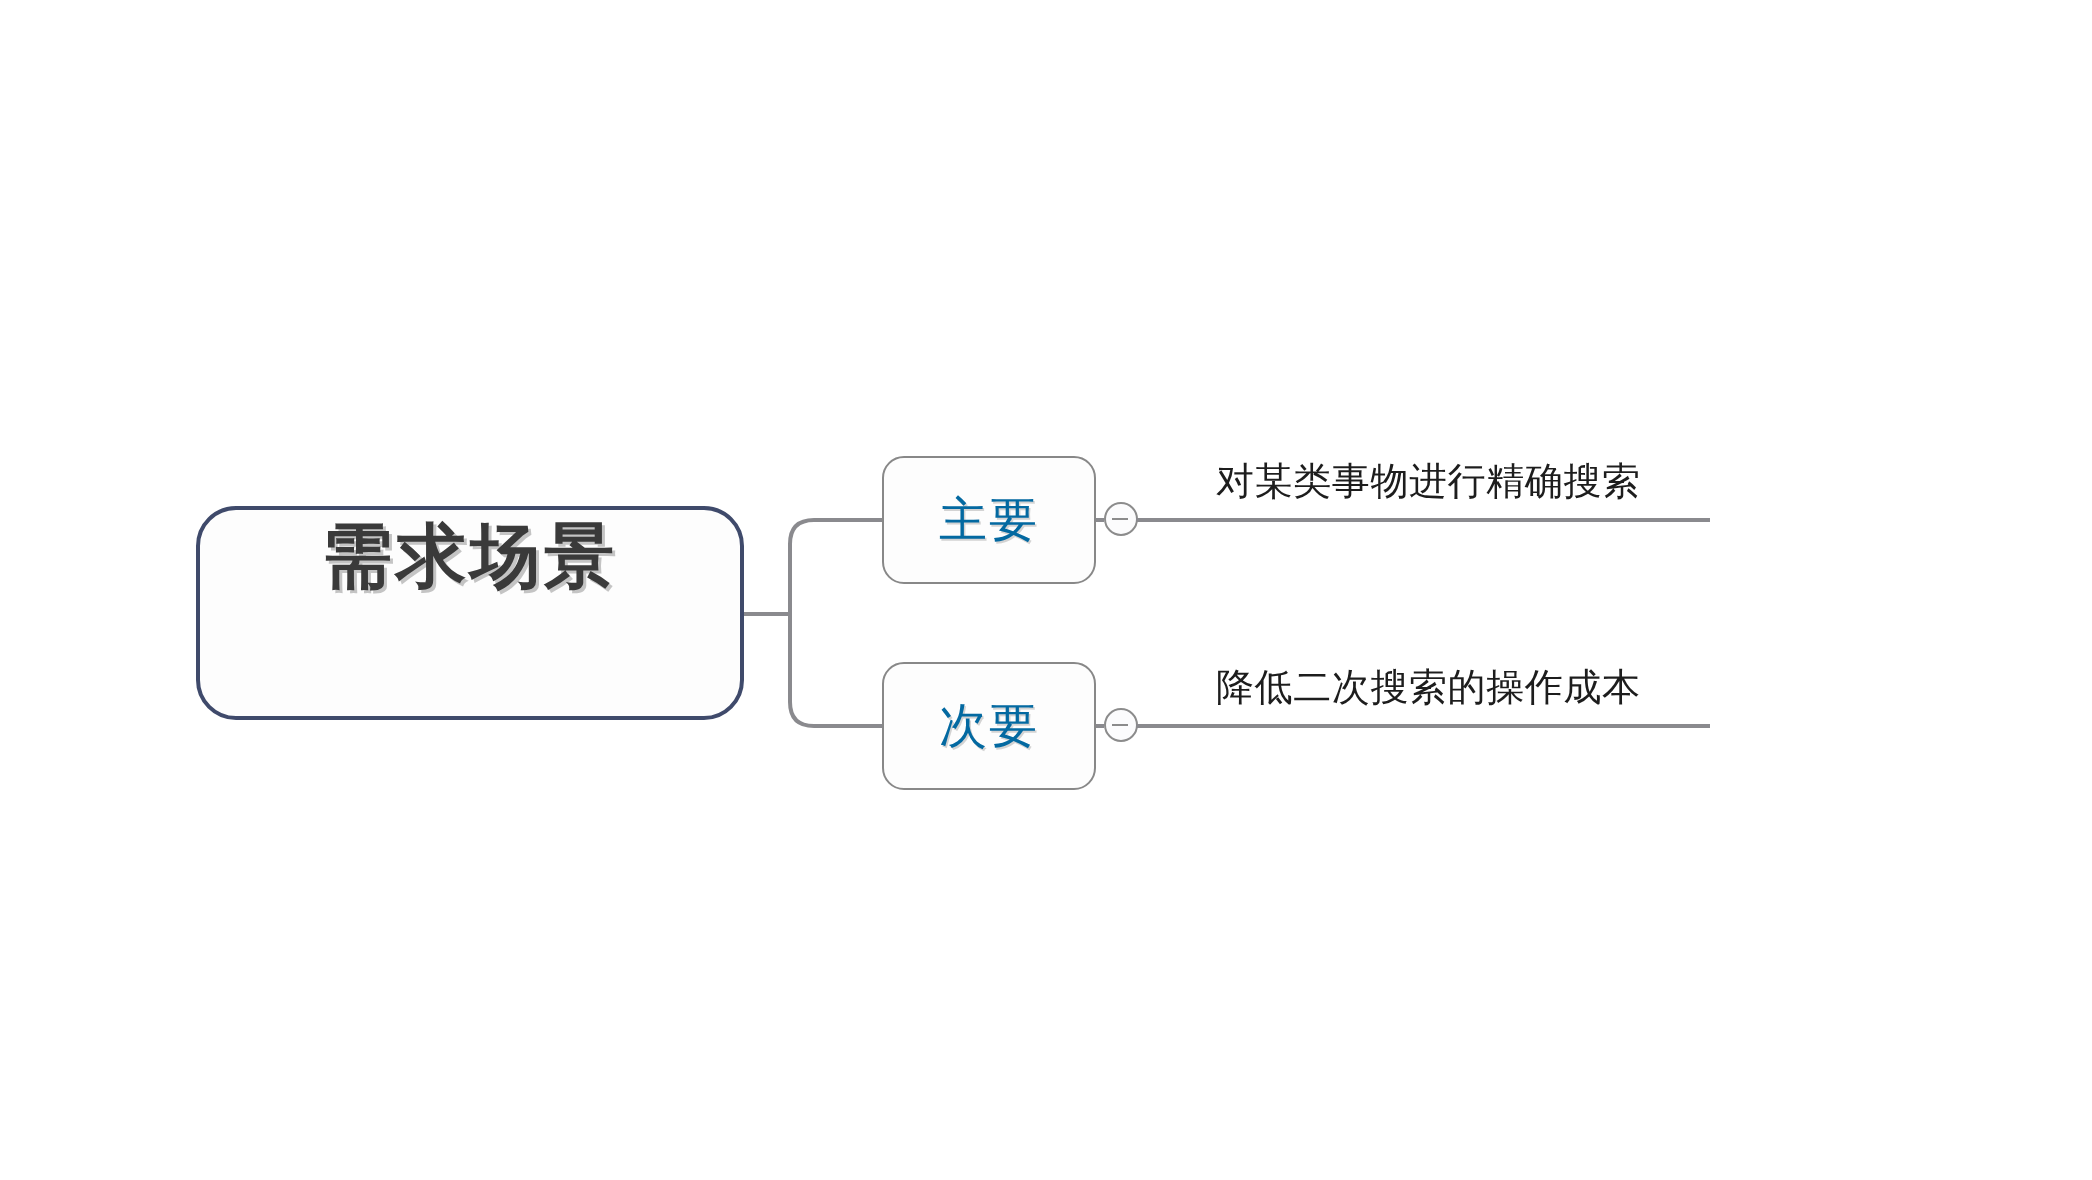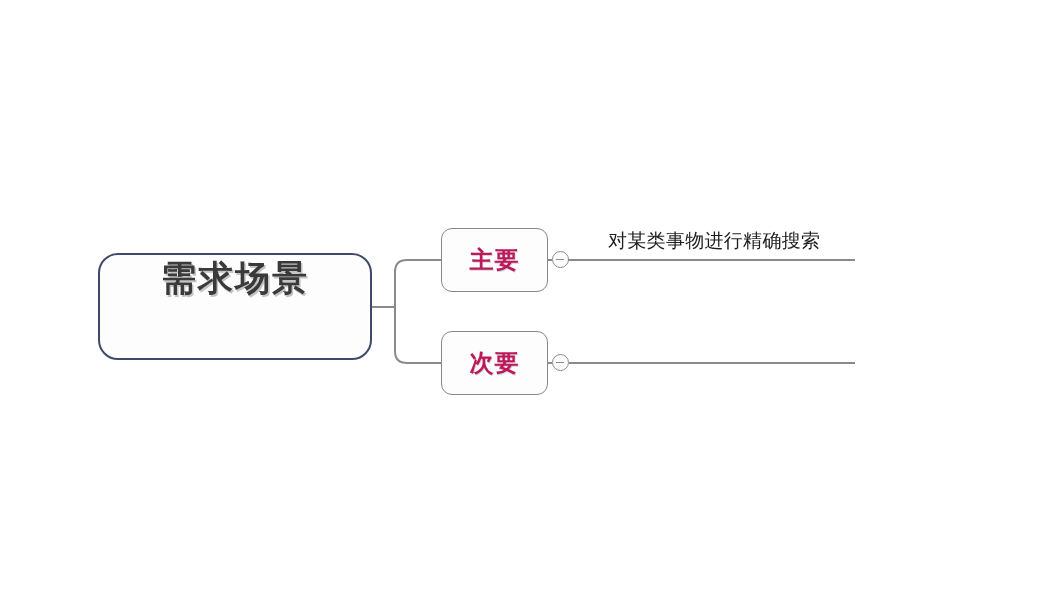--- a/index.html
+++ b/index.html
@@ -62,25 +62,24 @@
     border-radius: 11px;
     background: #fdfdfd;
     display: flex;
     align-items: center;
     justify-content: center;
   }
   .branch-node.n0 { left: 441px; top: 228px; }
   .branch-node.n1 { left: 441px; top: 331px; }
   .branch-label {
     font-size: 24px;
-    color: #be185d;
+    color: #0369a1;
     letter-spacing: 1px;
     white-space: nowrap;
     text-shadow: 0.8px 0.8px 0 rgba(170,170,170,0.5);
-    font-weight: bold;
   }
 
   
   .collapse-toggle {
     position: absolute;
     width: 17px;
     height: 17px;
     box-sizing: border-box;
     border: 1.4px solid #8c8c8c;
     border-radius: 50%;
@@ -157,14 +156,18 @@
   <div class="collapse-toggle t0"></div>
   <div class="leaf-item l0">
     <span class="leaf-text">对某类事物进行精确搜索</span>
     <span class="leaf-underline"></span>
   </div>
 
   <div class="branch-node n1">
     <span class="branch-label">次要</span>
   </div>
   <div class="collapse-toggle t1"></div>
+  <div class="leaf-item l1">
+    <span class="leaf-text">降低二次搜索的操作成本</span>
+    <span class="leaf-underline"></span>
+  </div>
 
 </div>
 
 </body></html>

